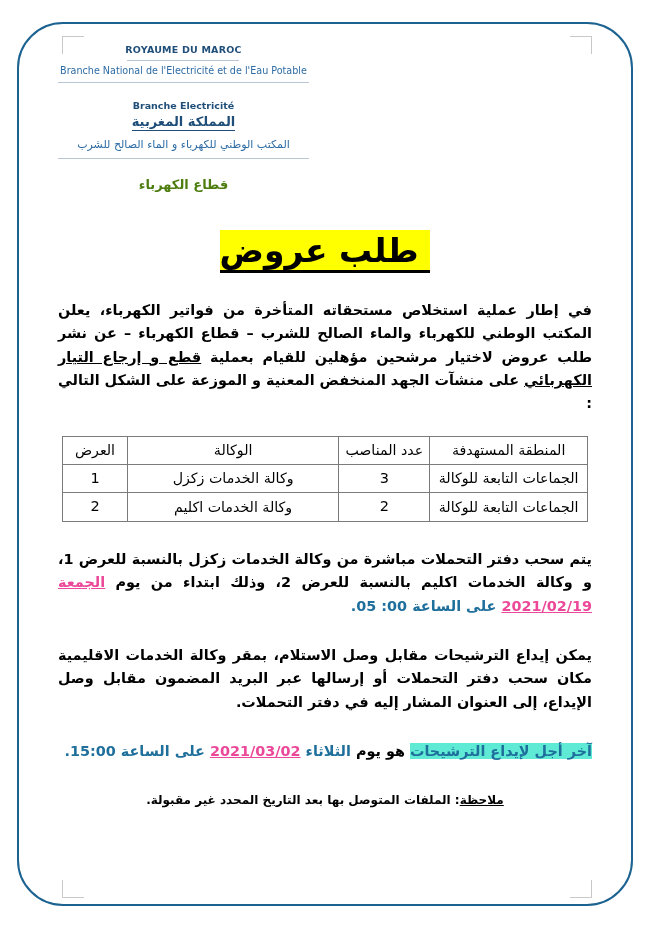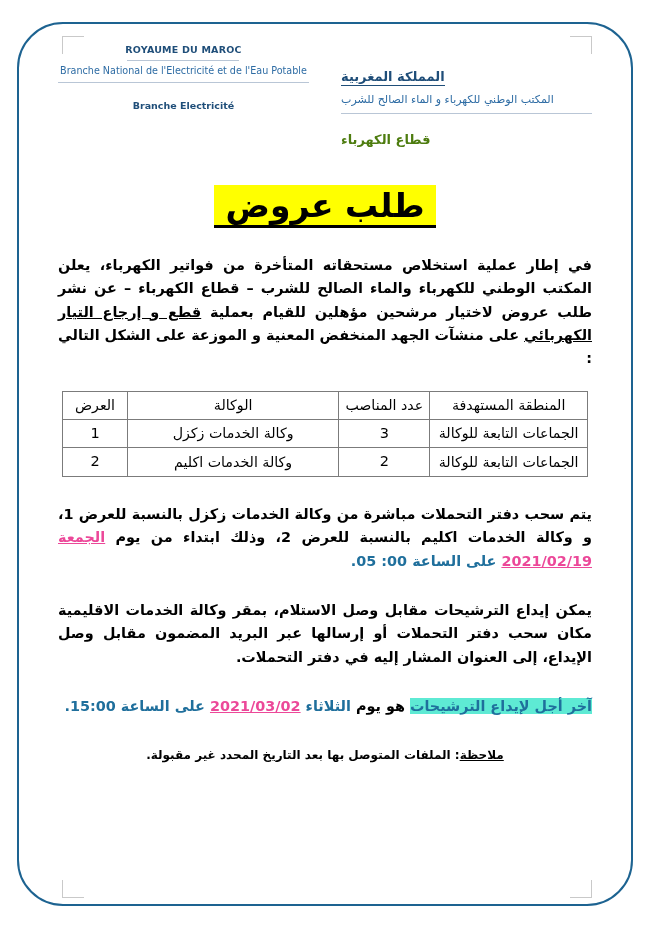--- a/index.html
+++ b/index.html
@@ -38,28 +38,28 @@
     position:absolute;
     left:0;top:0;
     width:650px;height:931px;
     box-sizing:border-box;
     padding:44px 58px 0 58px;
   }
 
   
   .letterhead{
     display:flex;
-    flex-direction:row;
+    flex-direction:column;
     justify-content:space-between;
     align-items:flex-start;
     direction:ltr;
   }
   .lh-col{width:47%;}
   .lh-col.fr{text-align:center;}
-  .lh-col.ar{text-align:left;direction:rtl;margin-top:22px;}
+  .lh-col.ar{text-align:center;direction:rtl;}
 
   .fr-line1{
     color:#1f4e79;
     font-weight:bold;
     font-size:9.5px;
     letter-spacing:.2px;
     padding-bottom:3px;
   }
   .rule-short{
     width:112px;margin:2px auto 4px auto;
@@ -107,21 +107,21 @@
     text-align:center;
     margin-top:38px;
   }
   .doc-title{
     display:inline-block;
     background:#ffff00;
     color:#000;
     font-size:33px;
     font-weight:bold;
     line-height:1.15;
-    padding:2px 12px 0 12px;
+    padding:2px 12px 0 0;
     border-bottom:3px solid #000;
   }
 
   
   .para{
     margin-top:26px;
     font-size:14.4px;
     line-height:1.62;
     color:#000;
     text-align:justify;

